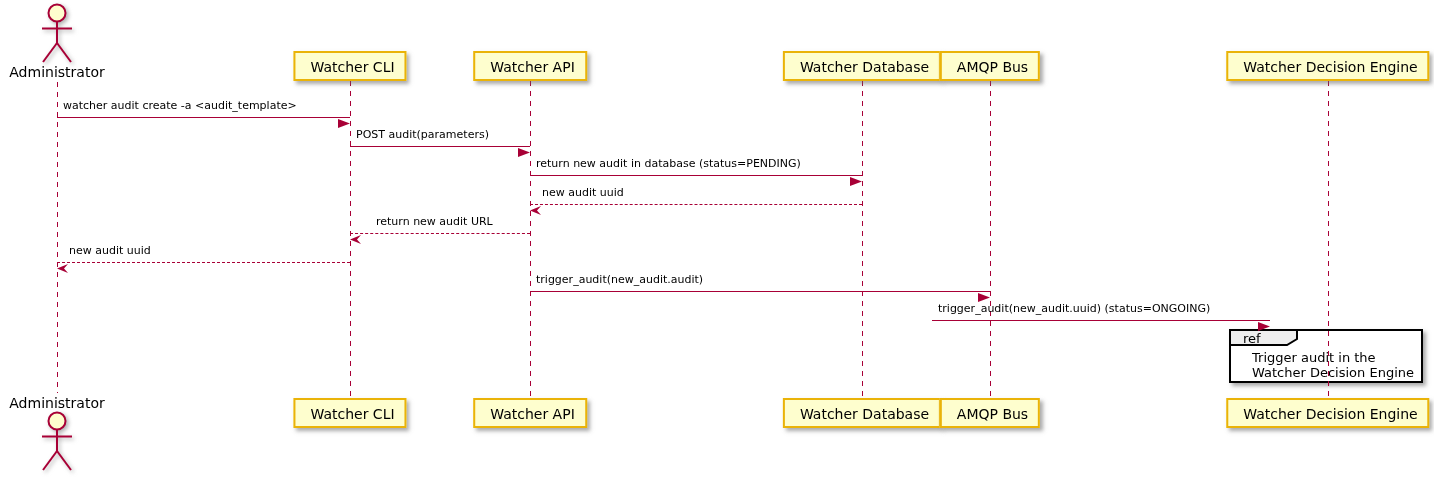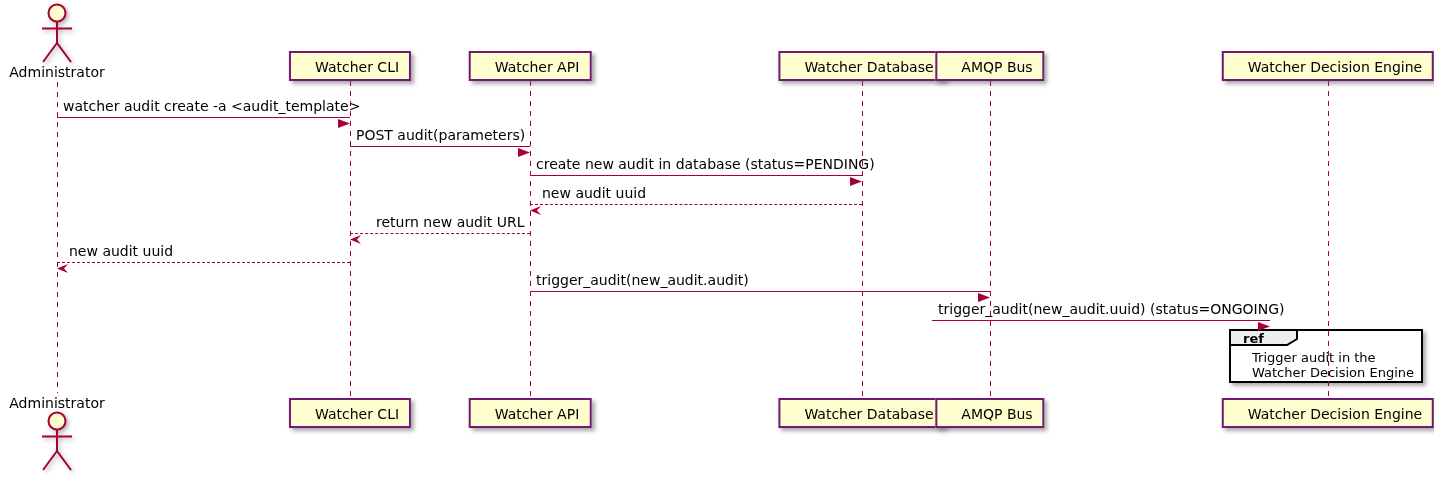--- a/index.html
+++ b/index.html
@@ -13,24 +13,24 @@
   }
   .lifeline {
     position: absolute;
     width: 1px;
     background: repeating-linear-gradient(180deg, #A80036 0px, #A80036 5px, transparent 5px, transparent 10px);
   }
   .pbox {
     position: absolute;
     transform: translateX(-50%);
     background: #FEFECE;
-    border: 2px solid #701a75;
+    border: 2px solid #eab308;
     box-sizing: border-box;
     height: 30px;
-    padding: 2px 10px 0 24px;
+    padding: 2px 10px 0 15px;
     font-size: 14px;
     line-height: 24px;
     white-space: nowrap;
     box-shadow: 3px 3px 4px rgba(100,100,100,0.55);
     text-align: center;
   }
   .actor-label {
     position: absolute;
     transform: translateX(-50%);
     font-size: 14px;
@@ -38,38 +38,38 @@
     white-space: nowrap;
   }
   .actor-figure { position: absolute; filter: drop-shadow(2.5px 2.5px 2px rgba(120,120,120,0.6)); }
   .msg { position: absolute; height: 1px; }
   .msg-line { position: absolute; left: 0; right: 0; top: 0; height: 0; border-top: 1px solid #A80036; }
   .msg-line.dashed { border-top-style: dashed; }
   .msg-label {
     position: absolute;
     top: -19px;
     height: 17px;
-    font-size: 14px;
+    font-size: 11px;
     line-height: 16px;
     white-space: nowrap;
   }
   .arrowhead { position: absolute; top: -4px; }
   .arrowhead.right { right: 0; }
   .arrowhead.left  { left: 0; }
   #ref-box {
     position: absolute;
     background: #ffffff;
     border: 2px solid #000000;
     box-sizing: border-box;
     box-shadow: 3px 3px 4px rgba(100,100,100,0.55);
   }
   #ref-title { position: absolute; left: -2px; top: -2px; }
   #ref-keyword {
     position: absolute; left: 12px; top: 0px;
-    font-size: 13px; font-weight: bold; line-height: 16px;
+    font-size: 13px; font-weight: normal; line-height: 16px;
   }
   .ref-line {
     position: absolute; left: 21px;
     font-size: 13px; line-height: 15px; white-space: nowrap;
   }
 </style>
 </head>
 <body>
 
 <div id="canvas">
@@ -125,21 +125,21 @@
       <div class="arrowhead right"><svg width="12" height="9" viewBox="0 0 12 9">
           <polygon points="0,0 12,4.5 0,9" fill="#A80036"></polygon>
         </svg></div>
       <div class="msg-label" style="left: 6px;">POST audit(parameters)</div>
     </div>
     <div class="msg" style="left: 530px; top: 175px; width: 332px;">
       <div class="msg-line"></div>
       <div class="arrowhead right"><svg width="12" height="9" viewBox="0 0 12 9">
           <polygon points="0,0 12,4.5 0,9" fill="#A80036"></polygon>
         </svg></div>
-      <div class="msg-label" style="left: 6px;">create new audit in database (status=PENDING)</div>
+      <div class="msg-label" style="left: 6px;">return new audit in database (status=PENDING)</div>
     </div>
     <div class="msg" style="left: 530px; top: 204px; width: 332px;">
       <div class="msg-line dashed"></div>
       <div class="arrowhead left"><svg width="11" height="9" viewBox="0 0 11 9">
           <path d="M11,0 L0,4.5 L11,9 L7,4.5 Z" fill="#A80036"></path>
         </svg></div>
       <div class="msg-label" style="left: 12px;">new audit uuid</div>
     </div>
     <div class="msg" style="left: 350px; top: 233px; width: 180px;">
       <div class="msg-line dashed"></div>

